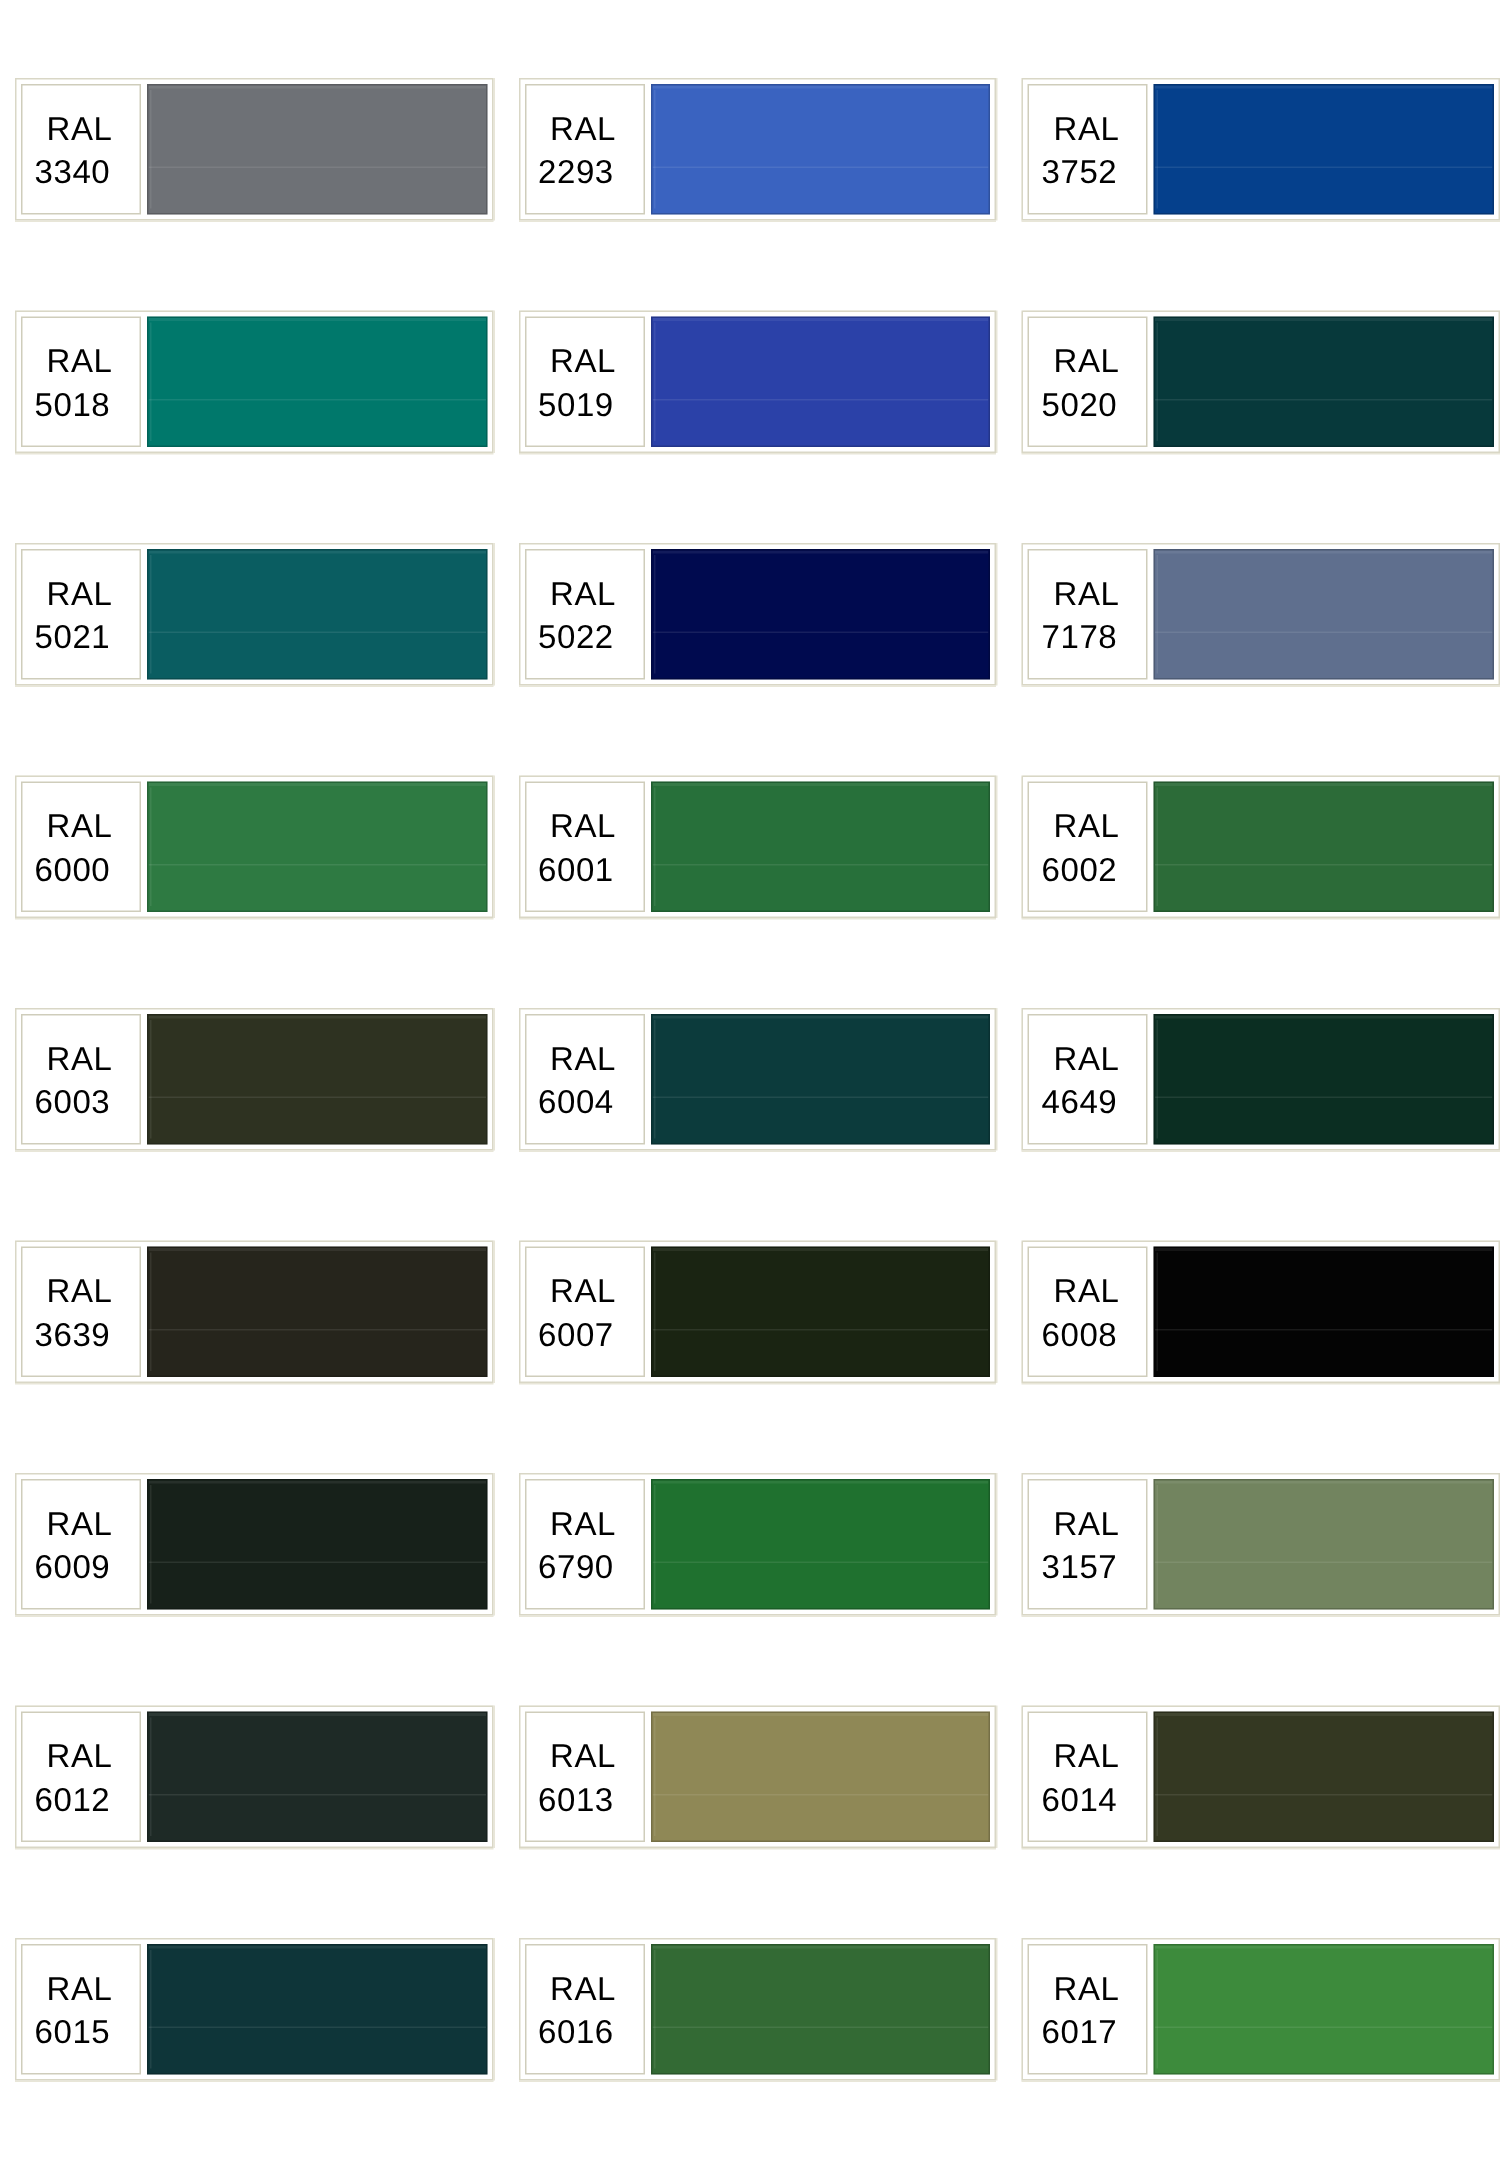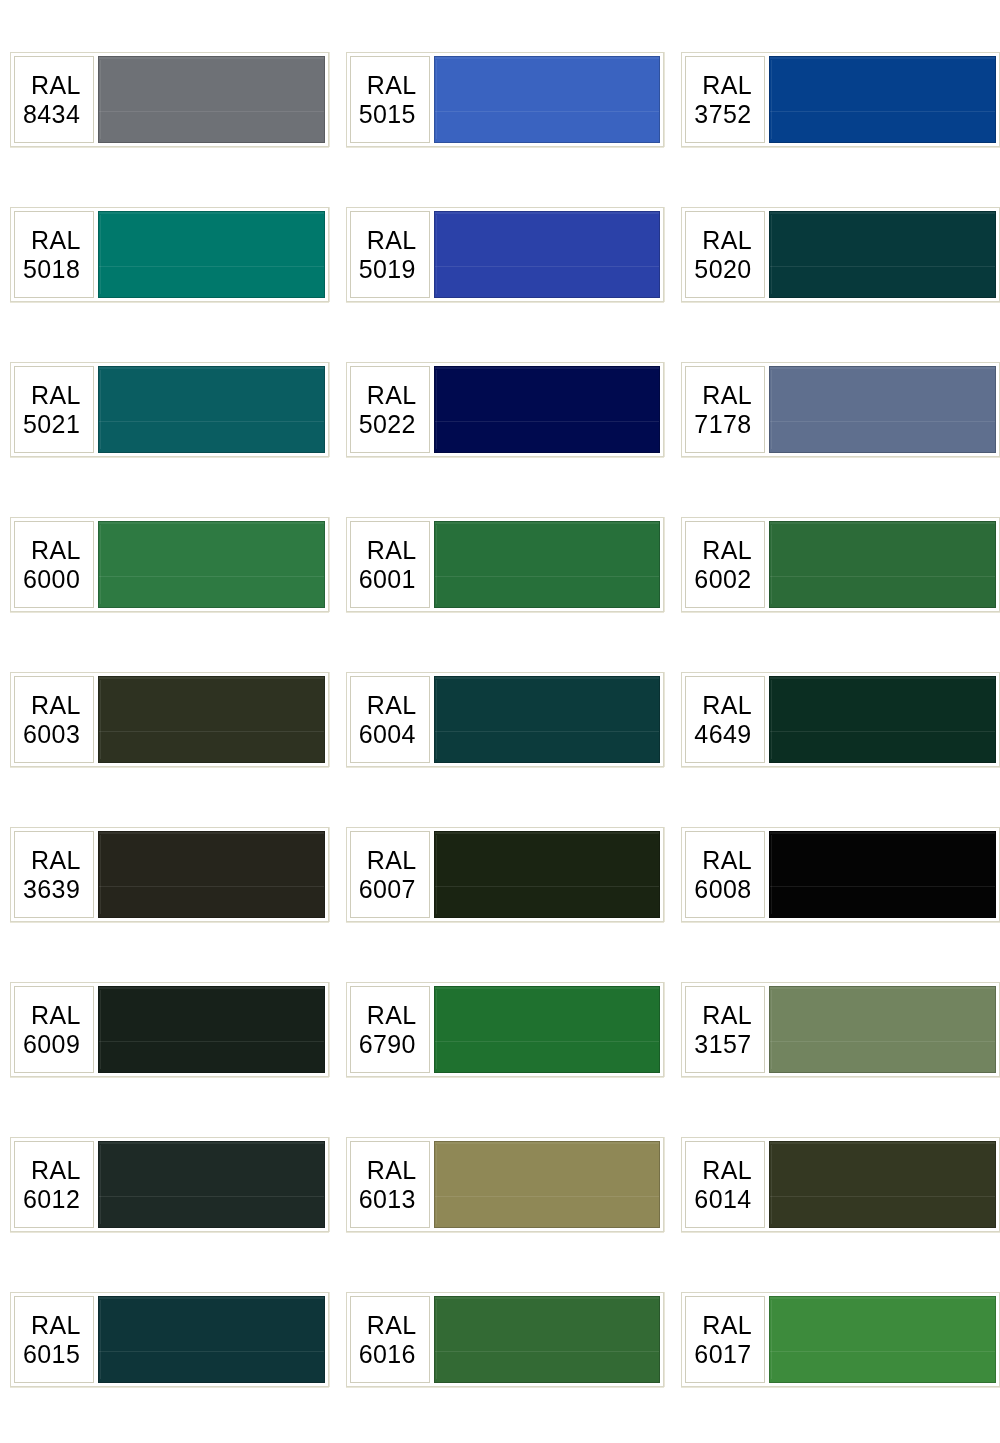--- a/index.html
+++ b/index.html
@@ -53,21 +53,21 @@
     background: #ffffff;
     border: 1px solid #cfcdbb;
     display: flex;
     flex-direction: column;
     justify-content: center;
     align-items: flex-start;
     padding-left: 8px;
   }
 
   .ral-label .lbl-line {
-    font-size: 25px;
+    font-size: 22px;
     line-height: 29px;
     color: #000000;
     letter-spacing: 0.4px;
     white-space: nowrap;
   }
   .ral-label .lbl-code {
     padding-left: 0px;
   }
   .ral-label .lbl-prefix {
     padding-left: 8px;
@@ -108,30 +108,30 @@
   }
 </style>
 </head>
 <body style="background: rgb(255, 255, 255);">
 
 <div id="chart-grid">
     <div class="chart-row">
       <div class="ral-card card-col-1">
         <div class="ral-label">
           <div class="lbl-line lbl-prefix">RAL</div>
-          <div class="lbl-line lbl-code">8434</div>
+          <div class="lbl-line lbl-code">3340</div>
         </div>
         <div class="ral-swatch" style="background-color: rgb(110, 113, 118);">
           <div class="swatch-edge"></div>
         </div>
       </div>
       <div class="ral-card card-col-2">
         <div class="ral-label">
           <div class="lbl-line lbl-prefix">RAL</div>
-          <div class="lbl-line lbl-code">5015</div>
+          <div class="lbl-line lbl-code">2293</div>
         </div>
         <div class="ral-swatch" style="background-color: rgb(58, 99, 192);">
           <div class="swatch-edge"></div>
         </div>
       </div>
       <div class="ral-card card-col-3">
         <div class="ral-label">
           <div class="lbl-line lbl-prefix">RAL</div>
           <div class="lbl-line lbl-code">3752</div>
         </div>

